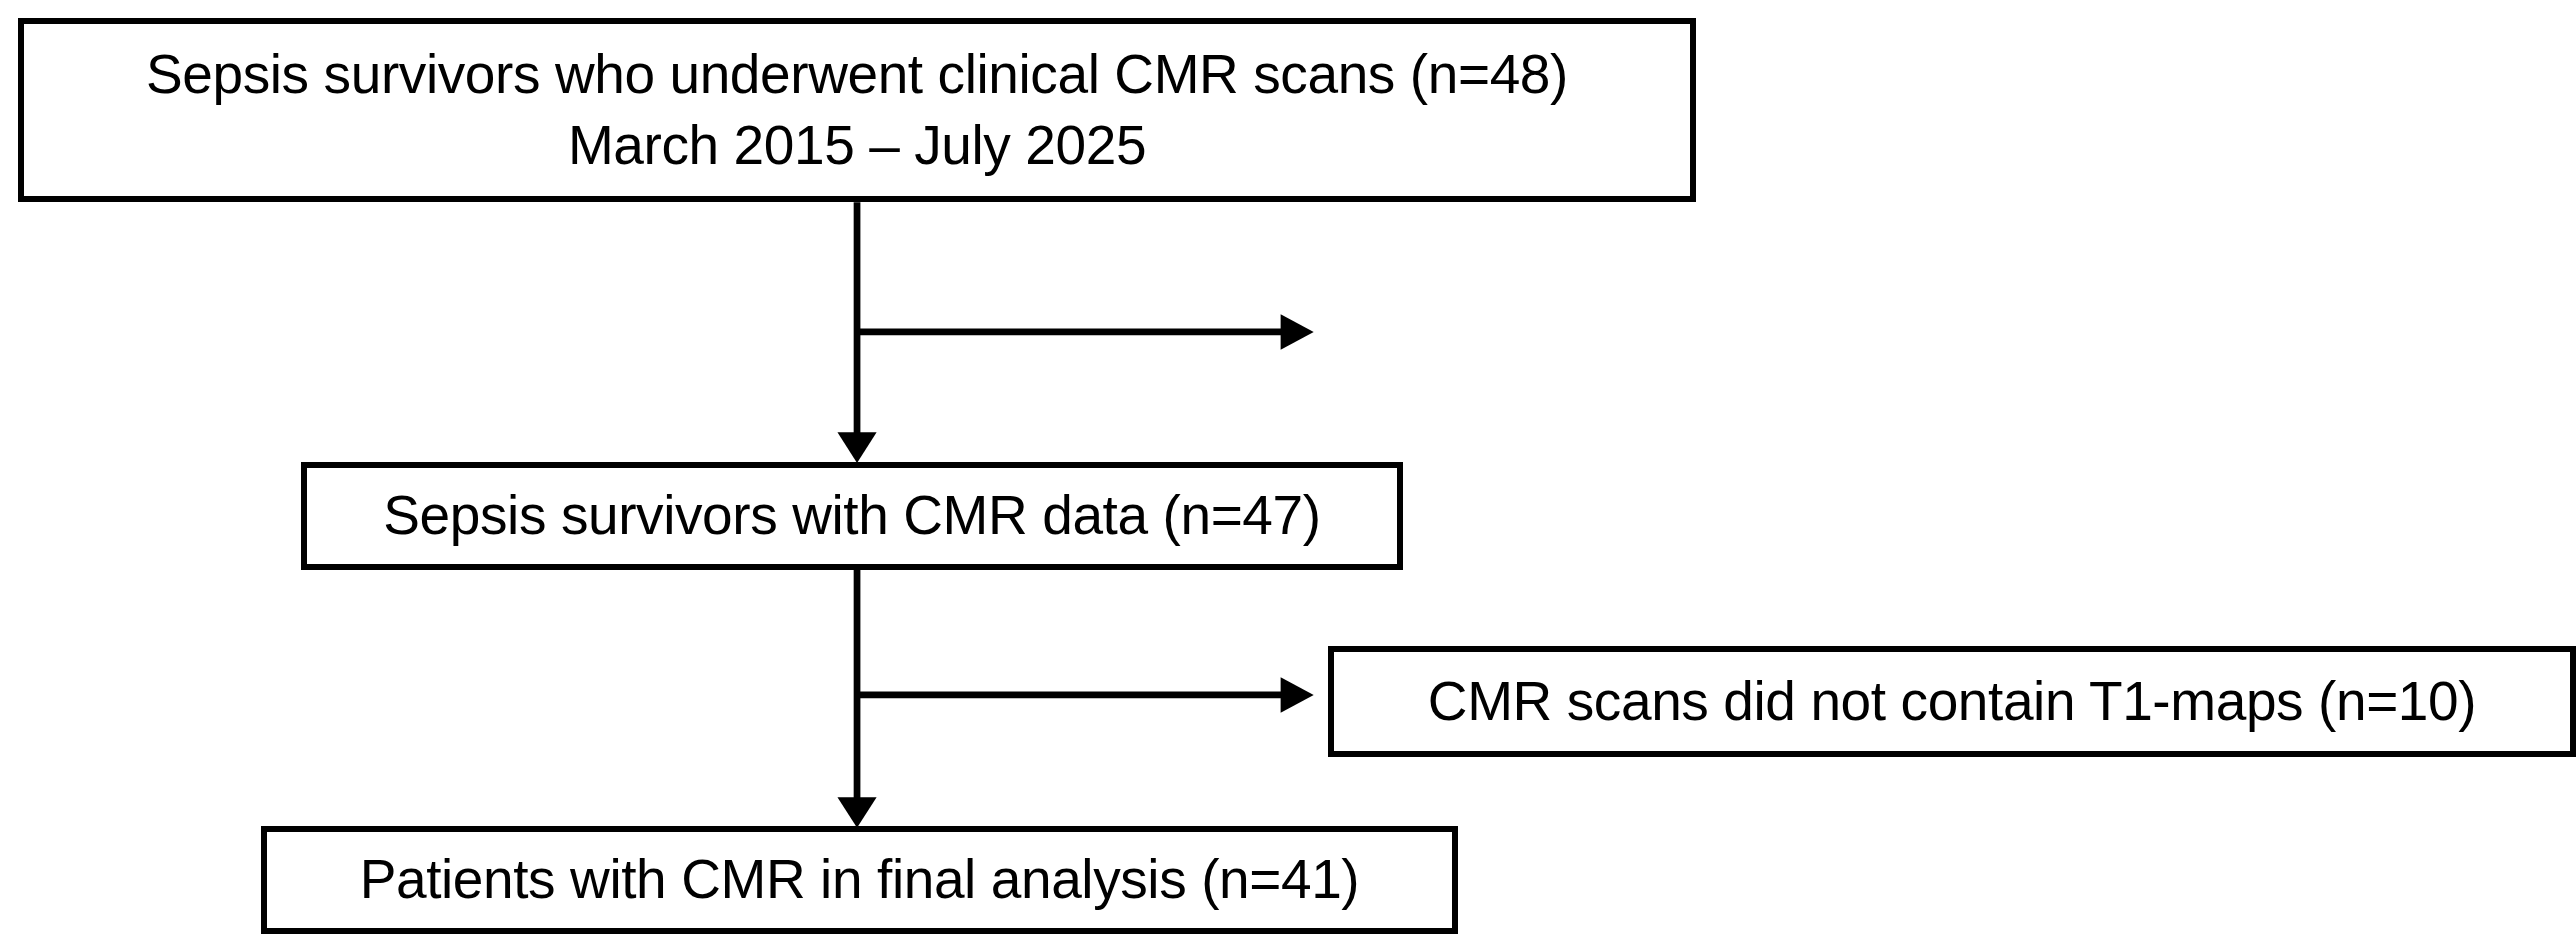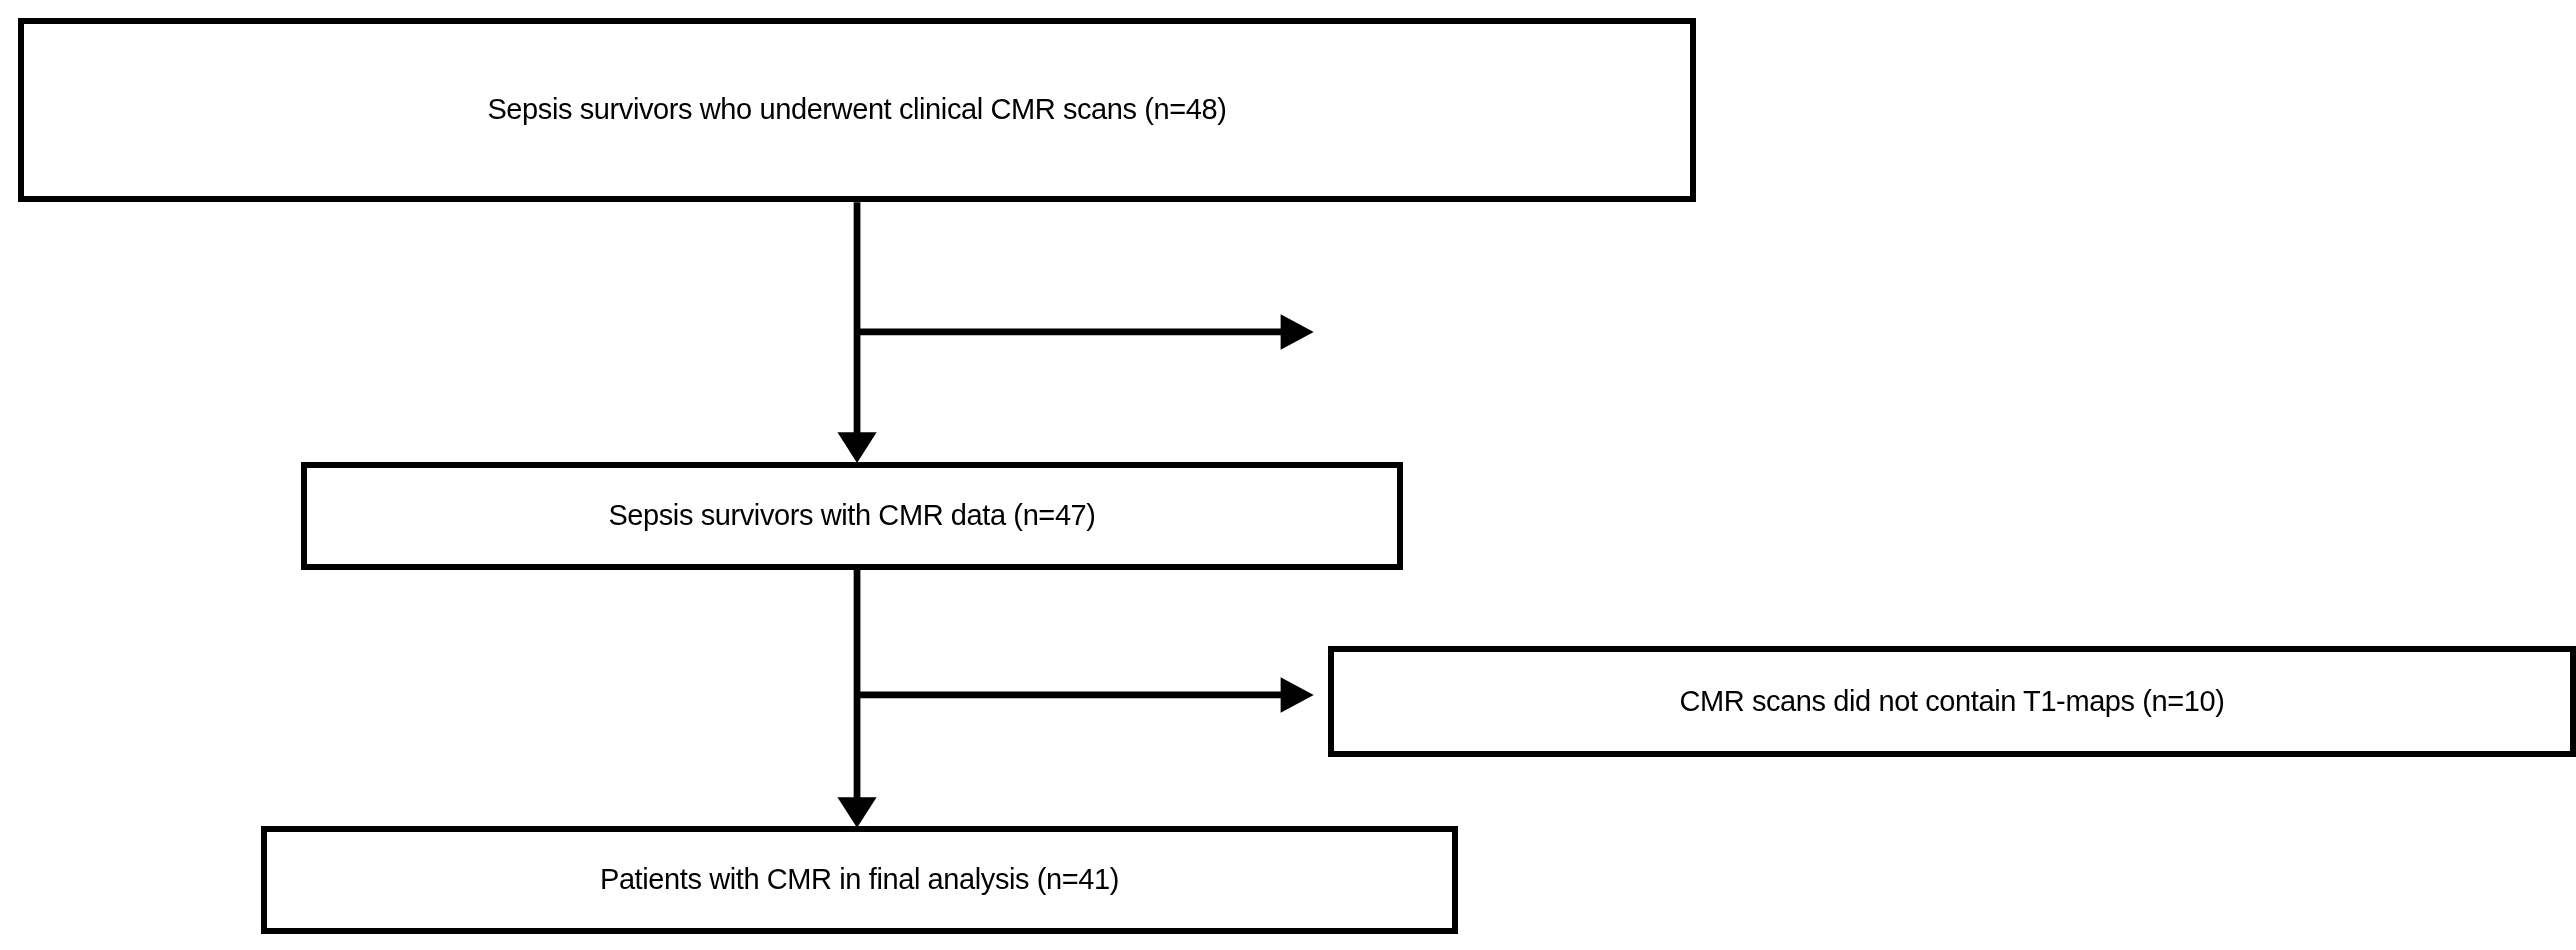--- a/index.html
+++ b/index.html
@@ -21,21 +21,21 @@
     position: absolute;
     box-sizing: border-box;
     border: 6.7px solid #000000;
     background: #ffffff;
     display: flex;
     flex-direction: column;
     align-items: center;
     justify-content: center;
     color: #000000;
     font-family: "Liberation Sans", sans-serif;
-    font-size: 29px;
+    font-size: 55px;
     line-height: 1.30;
     letter-spacing: -0.4px;
     white-space: nowrap;
     text-align: center;
   }
   .flow-box .line {
     display: block;
   }
   
   #box-cohort        { left: 18px;   top: 18px;   width: 1678px; height: 184px; }
@@ -77,20 +77,21 @@
     </g>
 
     <g>
       <line x1="1400" y1="1135" x2="2108" y2="1135" stroke="#000000" stroke-width="11"></line>
       <polygon points="2146,1135 2092,1106 2092,1164" fill="#000000"></polygon>
     </g>
   </svg>
 
   <div class="flow-box" id="box-cohort">
     <span class="line">Sepsis survivors who underwent clinical CMR scans (n=48)</span>
+    <span class="line">March 2015 – July 2025</span>
   </div>
 
 
   <div class="flow-box" id="box-with-data">
     <span class="line">Sepsis survivors with CMR data (n=47)</span>
   </div>
 
   <div class="flow-box" id="box-no-t1maps">
     <span class="line">CMR scans did not contain T1-maps (n=10)</span>
   </div>

